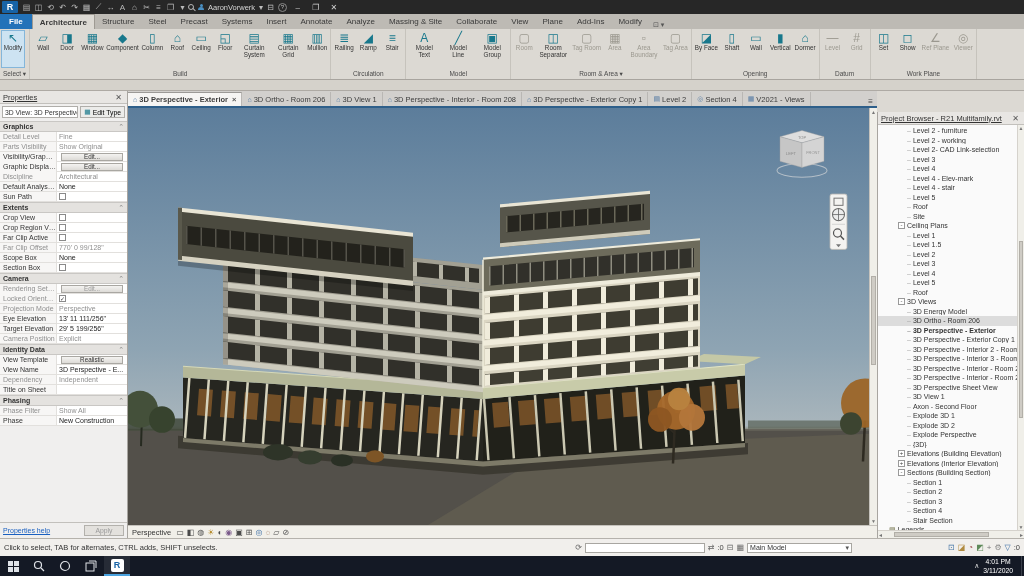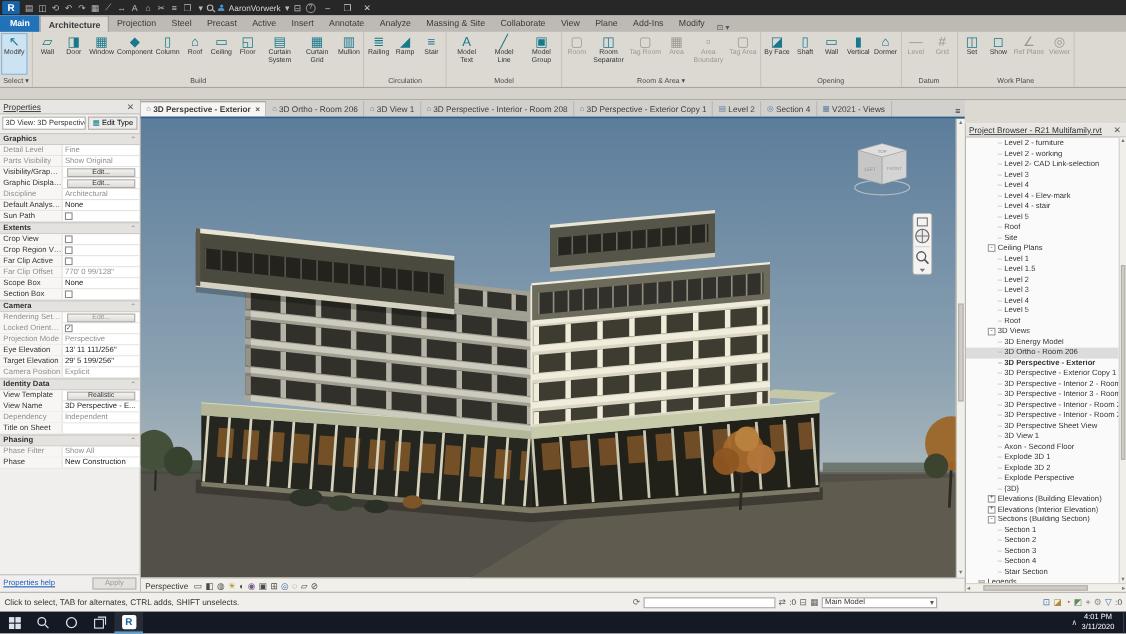--- a/index.html
+++ b/index.html
@@ -164,36 +164,36 @@
       <span class="tb-ic">▾</span>
       <span class="tb-ic">⊟</span>
       <span class="tb-ic" style="border:1px solid #888;border-radius:50%;width:9px;height:9px;display:inline-flex;align-items:center;justify-content:center;font-size:6px;">?</span>
       <span class="win-btn">–</span>
       <span class="win-btn">❐</span>
       <span class="win-btn close">✕</span>
     </div>
   </div>
 
   <div class="tabsrow">
-    <div class="filetab">Main</div>
+    <div class="filetab">File</div>
     <div style="display:flex;justify-content:flex-end;">
         <div class="rtab active">
           <span>Architecture</span>
         </div>
         <div class="rtab">
-          <span>Projection</span>
+          <span>Structure</span>
         </div>
         <div class="rtab">
           <span>Steel</span>
         </div>
         <div class="rtab">
           <span>Precast</span>
         </div>
         <div class="rtab">
-          <span>Active</span>
+          <span>Systems</span>
         </div>
         <div class="rtab">
           <span>Insert</span>
         </div>
         <div class="rtab">
           <span>Annotate</span>
         </div>
         <div class="rtab">
           <span>Analyze</span>
         </div>

